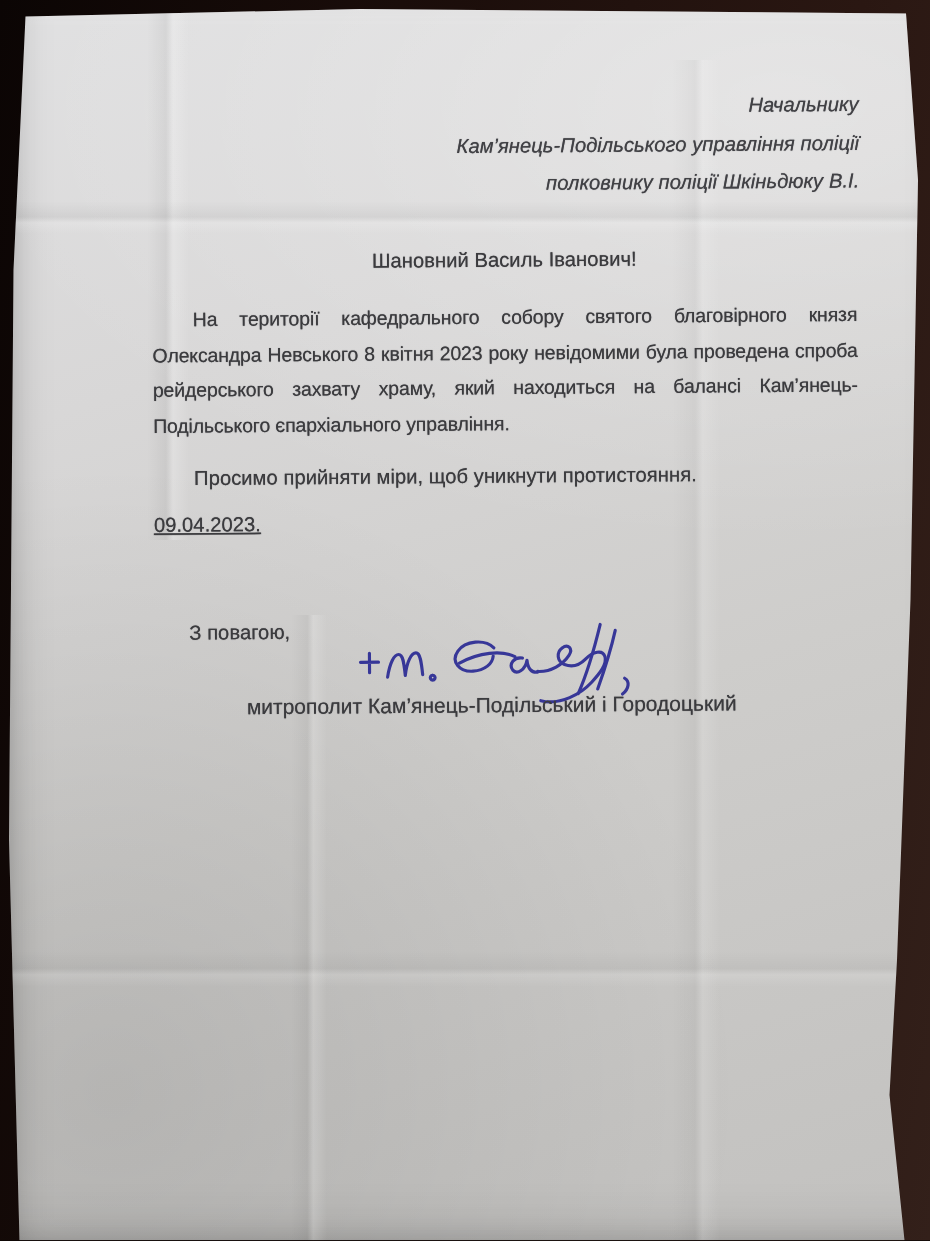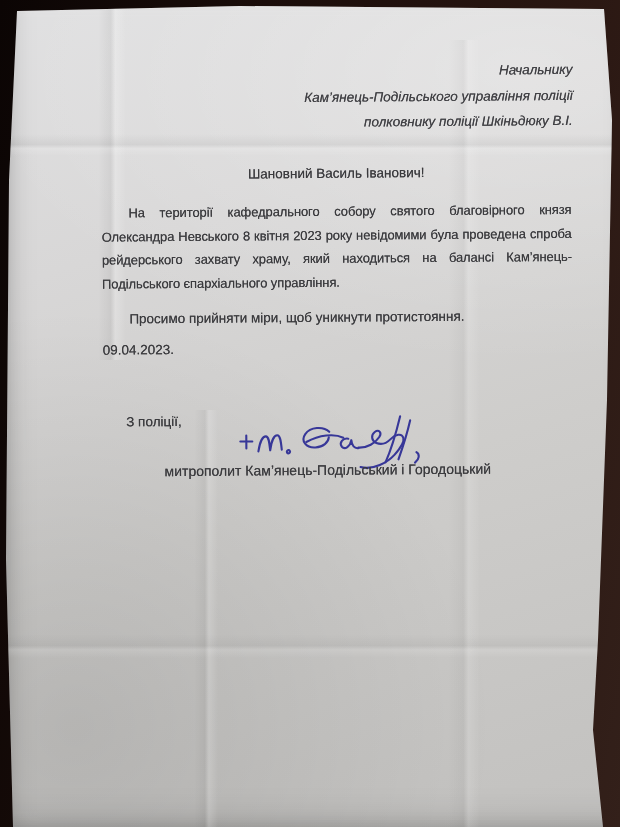--- a/index.html
+++ b/index.html
@@ -27,21 +27,21 @@
     color:#3b3b3e;text-shadow:0 0 0.5px rgba(58,58,62,0.85);}
   .recipient{position:absolute;top:59px;right:45px;width:340px;
     text-align:right;font-style:italic;font-size:13.5px;line-height:25.5px;color:#414145;}
   .salutation{position:absolute;top:166px;left:103px;width:470px;
     text-align:center;font-size:13.5px;}
   .para1{position:absolute;top:200px;left:103px;width:470px;
     font-size:13px;line-height:23.5px;letter-spacing:-0.1px;}
   .jline{text-align:justify;text-align-last:justify;}
   .indent{padding-left:27px;}
   .para2{position:absolute;top:310px;left:130px;font-size:13.5px;}
-  .date{position:absolute;top:341px;left:103px;font-size:13.5px;}
+  .date{position:absolute;top:341px;left:103px;font-size:13.5px;text-decoration:underline;}
   .valediction{position:absolute;top:413px;left:126px;font-size:13.5px;}
   .signatory{position:absolute;top:462px;left:164px;font-size:14px;}
   .signature{position:absolute;left:227px;top:406px;width:205px;height:70px;opacity:0.92;}
 </style>
 </head>
 <body>
 
 <div class="stage">
   <div class="paper">
     <div class="crease cv1"></div>
@@ -64,21 +64,21 @@
         <div class="jline indent">На території кафедрального собору святого благовірного князя</div>
         <div class="jline">Олександра Невського 8 квітня 2023 року невідомими була проведена спроба</div>
         <div class="jline">рейдерського захвату храму, який находиться на балансі Кам’янець-</div>
         <div>Подільського єпархіального управління.</div>
       </div>
 
       <div class="para2">Просимо прийняти міри, щоб уникнути протистояння.</div>
 
       <div class="date">09.04.2023.</div>
 
-      <div class="valediction">З поліції,</div>
+      <div class="valediction">З повагою,</div>
 
       <svg class="signature" viewBox="0 0 205 70" xmlns="http://www.w3.org/2000/svg">
         <g fill="none" stroke="#2b2b94" stroke-width="2.1" stroke-linecap="round" stroke-linejoin="round">
           <path d="M13,35 h12 M19,29 v13"></path>
           <path d="M31,45 c1.5,-9.5 4.5,-15 7.5,-15 c3,0 3.5,6 4.3,14 c1.2,-9.5 4.2,-15 7.2,-15 c3,0 3.6,6.5 4.4,14.5"></path>
           <path d="M61,44 a1.6,1.6 0 1,0 0.1,0"></path>
           <path d="M102,26 c-6,-6 -19,-5 -24,2 c-5,7 1,14 10,13.5 c8,-0.5 13,-5 13.5,-10"></path>
           <path d="M79,36 c13,-7 28,-8.5 37,-4"></path>
           <path d="M121,33 c-5.5,-1 -9.5,4 -6.5,8 c3,3.5 8.5,-0.5 9.5,-6.5 c0.5,5.5 3,8.5 7,8"></path>
           <path d="M131,42 c9,0.5 17,-4.5 21,-10.5 c3,-4.5 -0.5,-8 -4.5,-5 c-4,3 -3.5,9 1.5,11 c5,2 10,0.5 14,-3.5 c5,-5 11.5,-6.5 13,-1.5 c1.5,5 -3.5,11 -9,17 c-7,7.5 -21,15.5 -34,12"></path>

